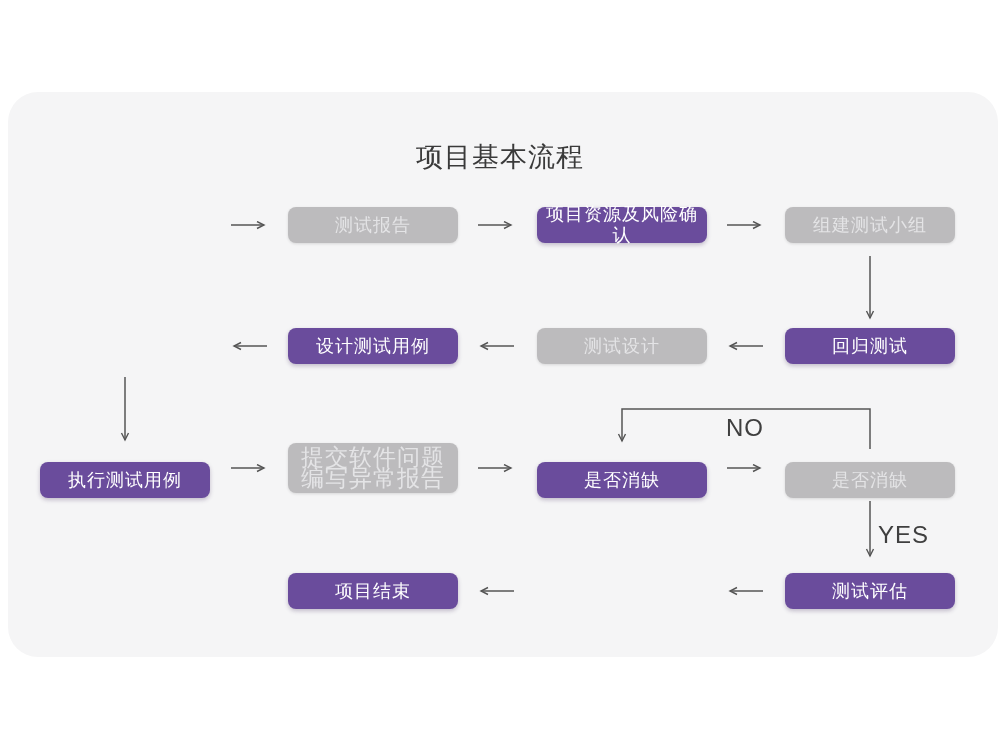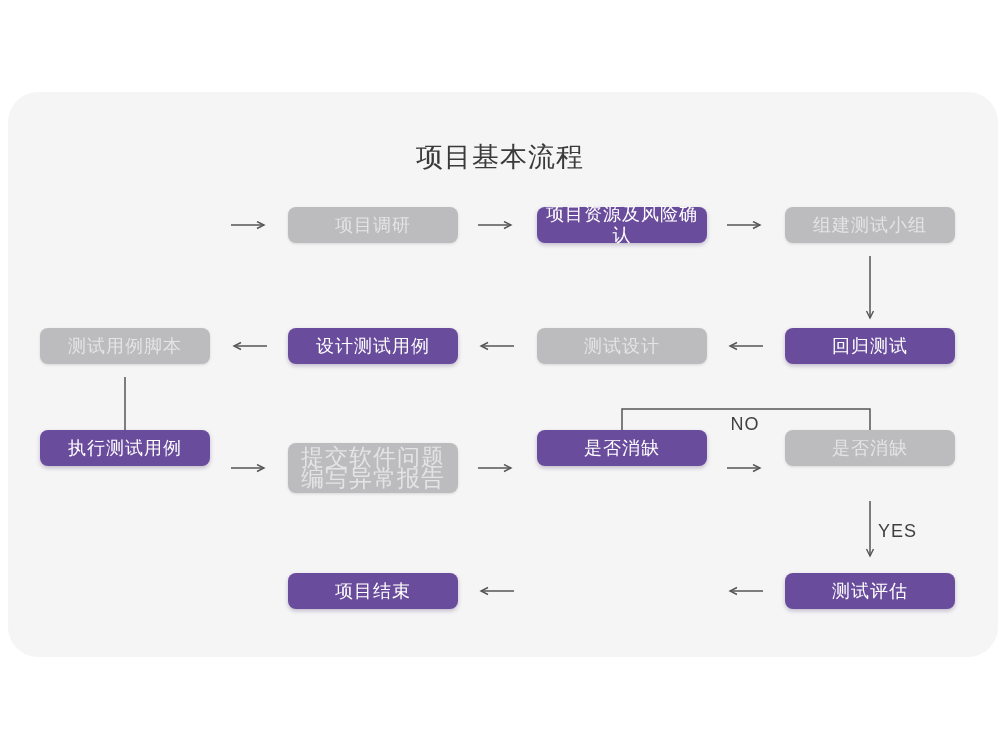--- a/index.html
+++ b/index.html
@@ -14,26 +14,26 @@
   .card{position:absolute;left:8px;top:92px;width:990px;height:565px;
         background:var(--card_bg);border-radius:30px;}
   .title{position:absolute;left:0;top:141px;width:1000px;text-align:center;
          font-size:27px;line-height:32px;color:var(--title_text);letter-spacing:1px;font-weight:500;}
   .node{position:absolute;width:170px;height:36px;border-radius:8px;
         display:flex;align-items:center;justify-content:center;
         font-size:18px;line-height:21px;letter-spacing:1px;text-align:center;white-space:pre-line;}
   .purple{background:var(--purple);color:var(--purple_text);box-shadow:0 2px 4px rgba(60,40,90,.28);}
   .gray{background:var(--gray);color:var(--gray_text);box-shadow:0 1px 3px rgba(0,0,0,.12);}
   .c1{left:40px}.c2{left:288px}.c3{left:537px}.c4{left:785px}
-  .r1{top:207px}.r2{top:328px}.r3{top:430px}.r4{top:573px}
+  .r1{top:207px}.r2{top:328px}.r3{top:462px}.r4{top:573px}
   .tall{top:443px;height:50px;font-size:23px;}
   svg.arrows{position:absolute;left:0;top:0;width:1000px;height:750px;pointer-events:none;}
   svg.arrows line,svg.arrows path{stroke:var(--line);stroke-width:1.5;fill:none;}
   svg.arrows marker path{stroke:var(--line);stroke-width:1.4;fill:none;}
-  .edge-label{position:absolute;font-size:18px;color:var(--label_text);letter-spacing:1px;}
+  .edge-label{position:absolute;font-size:24px;color:var(--label_text);letter-spacing:1px;}
   .no-label{left:720px;top:414px;width:50px;text-align:center;}
   .yes-label{left:878px;top:521px;text-align:right;}
 </style>
 </head>
 <body>
 
 <div class="stage">
   <div class="card"></div>
 
   <div class="title">项目基本流程</div>
@@ -65,25 +65,24 @@
 
     <line x1="870" y1="501" x2="870" y2="556" marker-end="url(#head)"></line>
 
     <line x1="763" y1="591" x2="730" y2="591" marker-end="url(#head)"></line>
     <line x1="514" y1="591" x2="481" y2="591" marker-end="url(#head)"></line>
   </svg>
 
   <div class="edge-label no-label">NO</div>
   <div class="edge-label yes-label">YES</div>
 
-  <div class="node gray c2 r1">项目调研</div>
+  <div class="node gray c2 r1">测试报告</div>
   <div class="node purple c3 r1">项目资源及风险确认</div>
   <div class="node gray c4 r1">组建测试小组</div>
 
-  <div class="node gray c1 r2">测试用例脚本</div>
   <div class="node purple c2 r2">设计测试用例</div>
   <div class="node gray c3 r2">测试设计</div>
   <div class="node purple c4 r2">回归测试</div>
 
   <div class="node purple c1 r3">执行测试用例</div>
   <div class="node gray c2 tall">提交软件问题
 编写异常报告</div>
   <div class="node purple c3 r3">是否消缺</div>
   <div class="node gray c4 r3">是否消缺</div>
 

